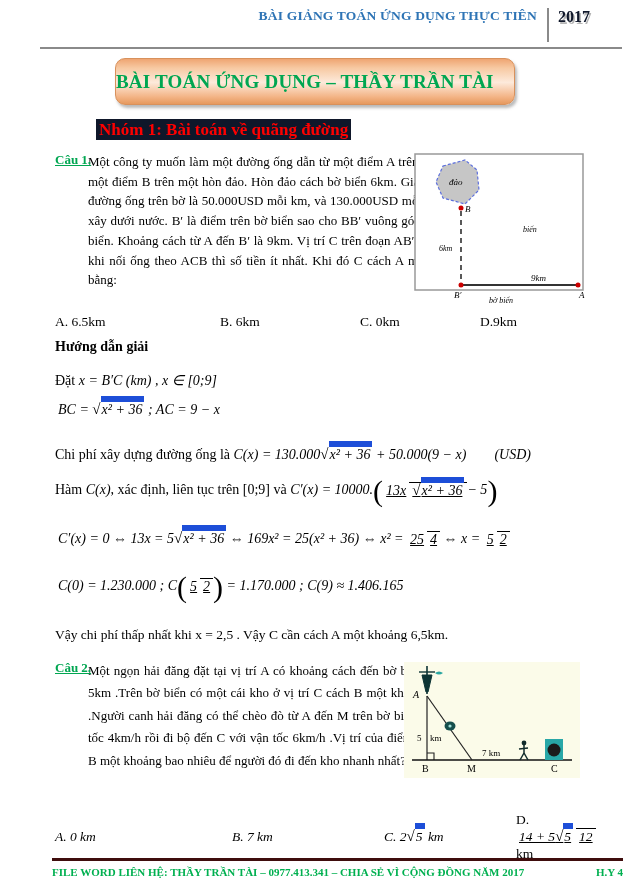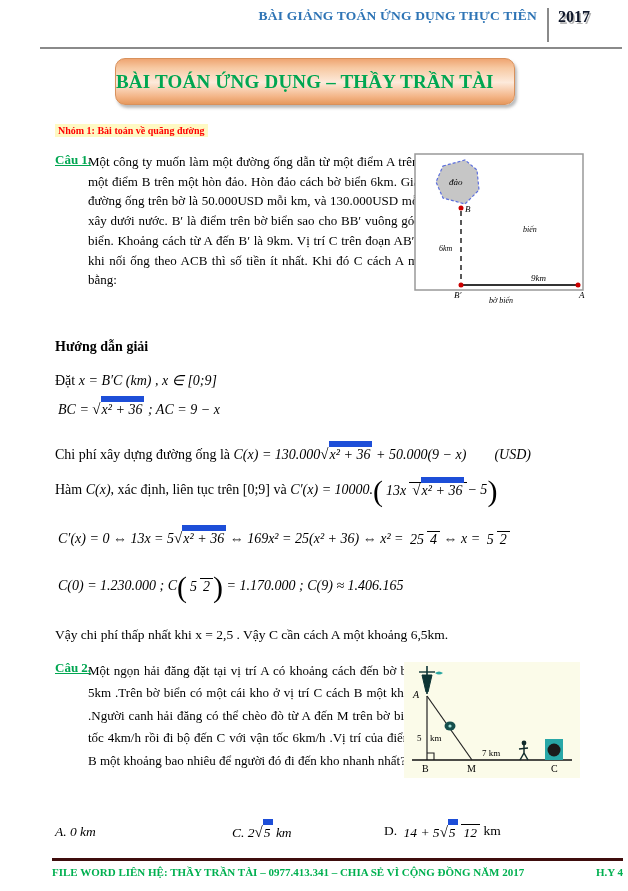--- a/index.html
+++ b/index.html
@@ -13,21 +13,21 @@
   .hdr-rule{position:absolute;top:47px;left:40px;width:582px;height:2px;background:#8a8a8a;}
   
   .banner{position:absolute;top:58px;left:115px;width:398px;height:45px;border-radius:10px;
           border:1px solid #d8915c;
           background:linear-gradient(180deg,#efa572 0%,#f7c9a2 20%,#fdeadb 52%,#f3b486 84%,#e6995e 100%);
           box-shadow:2px 3px 3px rgba(130,130,130,.55);
           display:flex;align-items:center;}
   .banner-text{color:#00A651;font-weight:bold;font-size:19px;letter-spacing:.2px;}
   
   .sec{position:absolute;top:120px;left:55px;}
-  .sec span{background:#fef9c3;color:#FF0000;font-weight:bold;font-size:10px;padding:1px 3px;}
+  .sec span{background:#0f172a;color:#FF0000;font-weight:bold;font-size:17px;padding:1px 3px;margin-left:41px;}
   
   .qblock{position:absolute;left:55px;width:537px;font-size:13px;}
   .qlabel{position:absolute;left:0;top:0;color:#00A651;font-weight:bold;text-decoration:underline;font-size:13px;}
   .qtext{margin-left:33px;text-align:justify;line-height:19.7px;}
   #q1{top:152px;} #q1 .qtext{width:370px;}
   #q2{top:660px;} #q2 .qtext{width:368px;line-height:22.4px;}
   .fig{position:absolute;top:0;right:0;}
   #q1 .fig{top:0;right:2px;}
   #q2 .fig{top:2px;right:8px;}
   
@@ -36,21 +36,21 @@
   #ans1{top:314px;}
   #ans2{top:812px;height:40px;gap:12px;}
   
   .sol-head{position:absolute;top:339px;left:55px;font-weight:bold;font-size:14px;}
   .mline{position:absolute;left:55px;font-size:14px;white-space:nowrap;}
   .m{font-style:italic;}
   .rm{font-style:normal;}
   .sqrtw{white-space:nowrap;}
   .rad{font-style:normal;font-size:15px;}
   .radicand{border-top:6px solid #1d4ed8;padding:0 2px 0 1px;font-style:italic;}
-  .frac{display:inline-block;vertical-align:middle;text-align:left;line-height:1.15;font-style:italic;}
+  .frac{display:inline-block;vertical-align:middle;text-align:left;line-height:1.15;font-style:italic;text-decoration:underline;}
   .frac .den{border-top:1px solid #000;padding:0 3px;}
   .frac .num{padding:0 3px;}
   .paren{font-style:normal;font-size:30px;font-weight:400;vertical-align:middle;line-height:0;}
   #l-dat{top:372px;}
   #l-bc{top:401px;left:58px;}
   #l-cost{top:446px;}
   #l-ham{top:482px;}
   #l-cpr{top:530px;left:58px;}
   #l-val{top:578px;left:58px;}
   #l-con{top:627px;font-size:13.5px;}
@@ -97,20 +97,26 @@
         <circle cx="48" cy="133" r="2.5" fill="#cc0000"></circle>
         <circle cx="165" cy="133" r="2.5" fill="#cc0000"></circle>
         <text x="41" y="146" font-size="9" font-style="italic">B′</text>
         <text x="76" y="151" font-size="8" font-style="italic">bờ biển</text>
         <text x="118" y="129" font-size="9" font-style="italic">9km</text>
         <text x="166" y="146" font-size="9" font-style="italic">A</text>
       </svg>
     </div>
   </div>
 
+  <div class="ansrow" id="ans1">
+    <span>A. 6.5km</span>
+    <span>B. 6km</span>
+    <span>C. 0km</span>
+    <span>D.9km</span>
+  </div>
 
   <div class="sol-head">Hướng dẫn giải</div>
 
   <div class="mline" id="l-dat">
     <span class="rm">Đặt </span><span class="m">x = B′C  (km) , x ∈ [0;9]</span>
   </div>
 
   <div class="mline" id="l-bc">
     <span class="m">BC = </span><span class="sqrtw"><span class="rad">√</span><span class="radicand">x² + 36</span></span><span class="m"> ; AC = 9 − x</span>
   </div>
@@ -176,20 +182,21 @@
         </g>
         <text x="18" y="110" font-size="10">B</text>
         <text x="63" y="110" font-size="10">M</text>
         <text x="147" y="110" font-size="10">C</text>
       </svg>
     </div>
   </div>
 
   <div class="ansrow" id="ans2">
     <span class="m">A.  0 km</span>
+    <span class="m">B.  7 km</span>
     <span><span class="m">C.  2</span><span class="sqrtw"><span class="rad">√</span><span class="radicand">5</span></span><span class="m"> km</span></span>
     <span><span class="rm">D. </span><span class="frac"><span class="num"><span class="m">14 + 5</span><span class="sqrtw"><span class="rad">√</span><span class="radicand">5</span></span></span><span class="den">12</span></span><span class="rm"> km</span></span>
   </div>
 
   <div class="ftr-rule"></div>
   <div class="ftr">
     <span>FILE WORD LIÊN HỆ: THẦY TRẦN TÀI – 0977.413.341 – CHIA SẺ VÌ CỘNG ĐỒNG NĂM 2017</span>
     <span>H.Y 4</span>
   </div>
 

